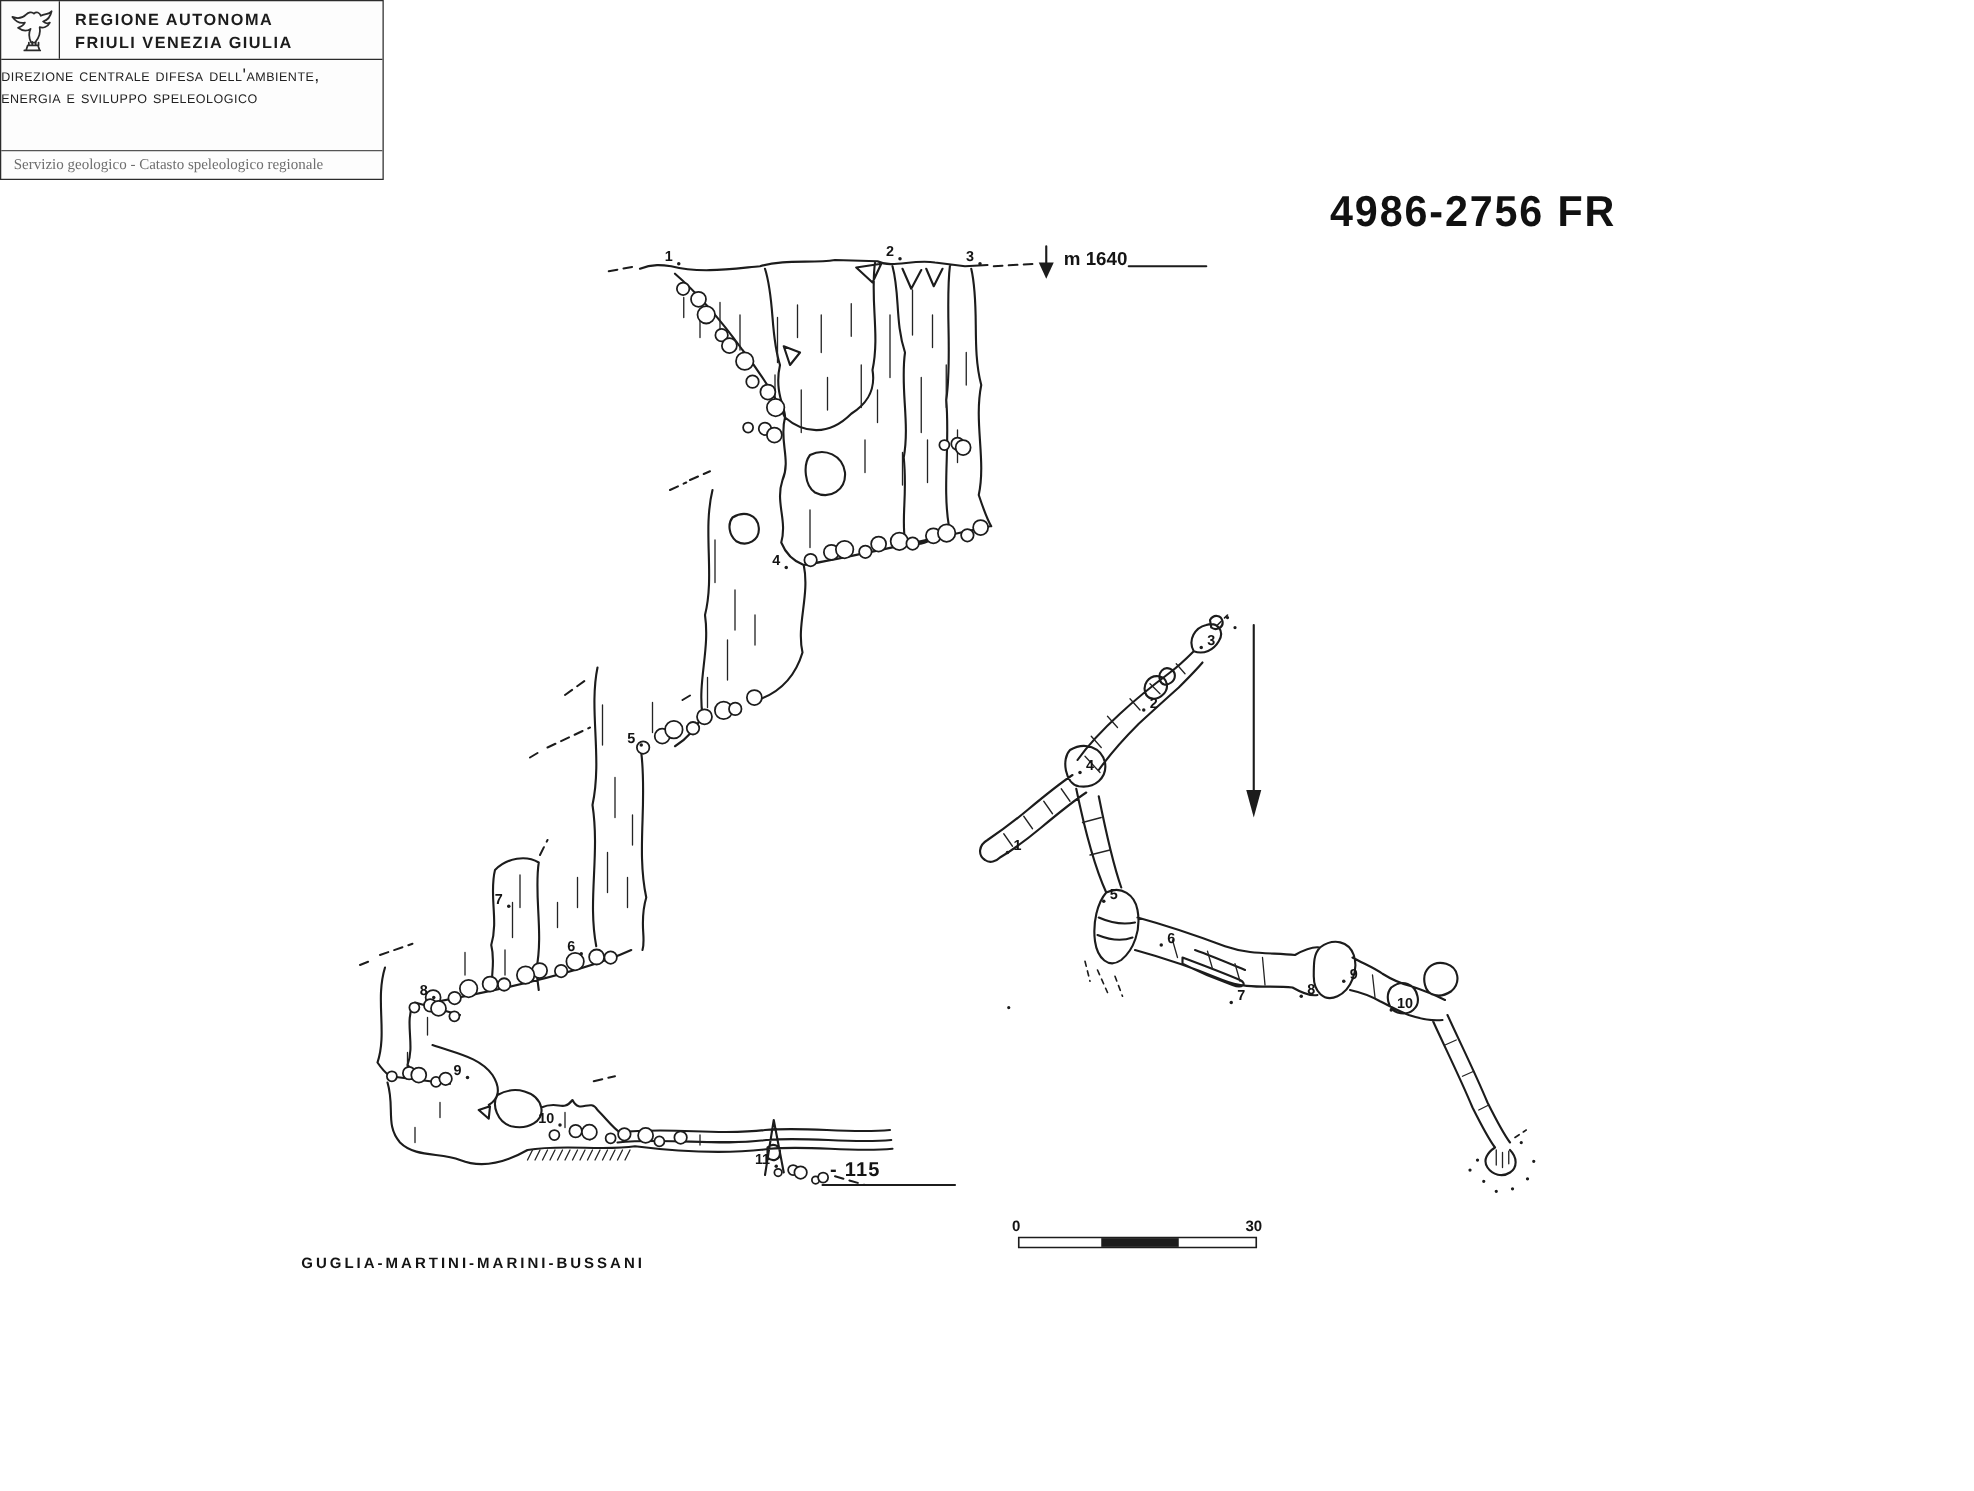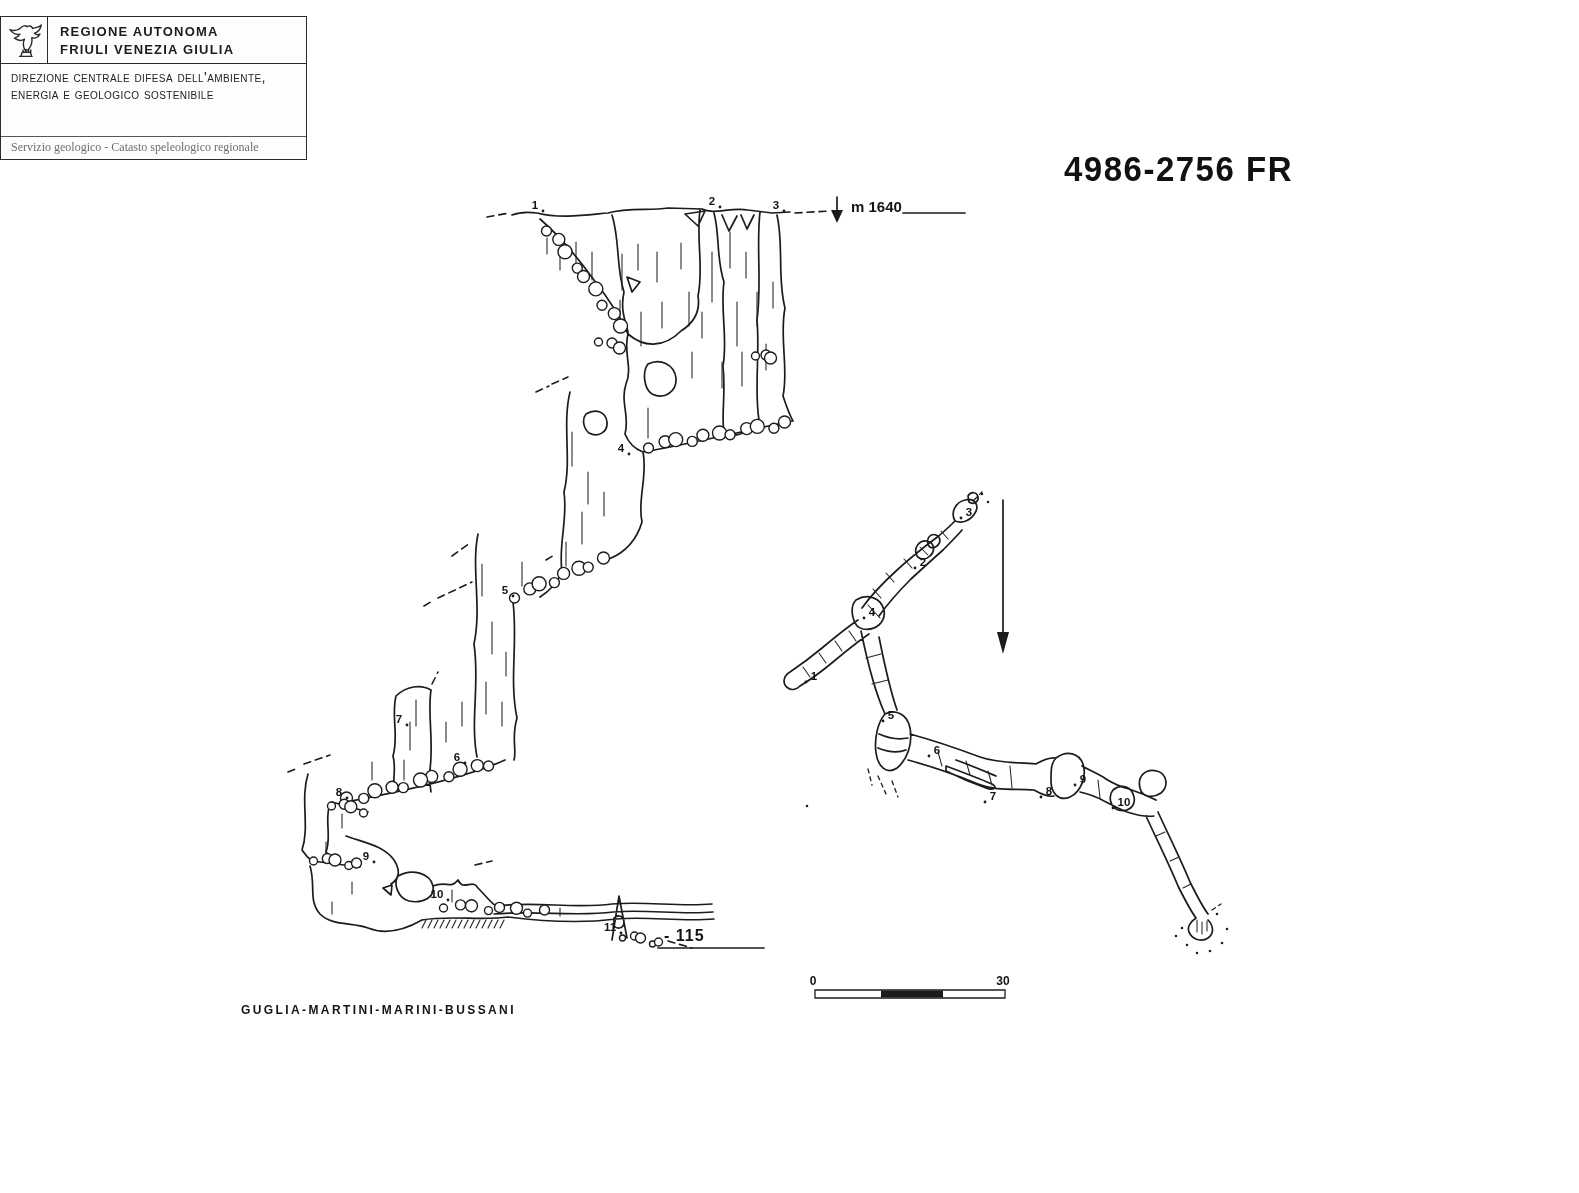--- a/index.html
+++ b/index.html
@@ -1,26 +1,26 @@
 <!DOCTYPE html>
 <html><head>
 <meta charset="utf-8">
 <style>
   html,body{margin:0;padding:0;background:#fff;}
   body{width:1579px;height:1193px;position:relative;overflow:hidden;
        font-family:"Liberation Sans",sans-serif;color:#1c1c1c;}
   
-  .hdr{position:absolute;left:0;top:16px;width:305px;border:1.5px solid #2b2b2b;
+  .hdr{position:absolute;left:0;top:0;width:305px;border:1.5px solid #2b2b2b;
        background:#fdfdfd;}
   .hdr-row1{display:flex;align-items:stretch;height:46px;}
   .hdr-logo{width:46px;border-right:1.5px solid #2b2b2b;display:flex;
             align-items:center;justify-content:center;flex:0 0 46px;}
   .hdr-region{padding:6px 4px 2px 12px;font-size:13px;font-weight:700;
               letter-spacing:1.2px;line-height:1.35;white-space:nowrap;}
-  .hdr-row2{border-top:1.5px solid #2b2b2b;padding:5px 8px 6px 10px;
+  .hdr-row2{border-top:1.5px solid #2b2b2b;padding:5px 8px 6px 0;
             font-size:14.5px;font-variant:small-caps;letter-spacing:.4px;
             line-height:1.2;color:#222;}
   .hdr-row3{border-top:1.2px solid #555;padding:3px 8px 4px 10px;
             font-size:12px;color:#6e6e6e;font-family:"Liberation Serif",serif;margin-top:26px;}
   
   .sheet-title{position:absolute;left:1064px;top:150px;font-size:33px;
                font-weight:700;letter-spacing:1.5px;color:#111;
                transform:scaleY(1.05);}
   
   svg.survey{position:absolute;left:0;top:0;}
@@ -52,21 +52,21 @@
         </g>
       </svg>
     </div>
     <div class="hdr-region">
       <div>REGIONE AUTONOMA</div>
       <div>FRIULI VENEZIA GIULIA</div>
     </div>
   </div>
   <div class="hdr-row2">
     <div>direzione centrale difesa dell'ambiente,</div>
-    <div>energia e geologico sostenibile</div>
+    <div>energia e sviluppo speleologico</div>
   </div>
   <div class="hdr-row3">Servizio geologico - Catasto speleologico regionale</div>
 </div>
 
 <div class="sheet-title">4986-2756 FR</div>
 
 <svg class="survey" width="1579" height="1193" viewBox="0 0 1579 1193">
 
   <g>
     <path class="ink" d="

